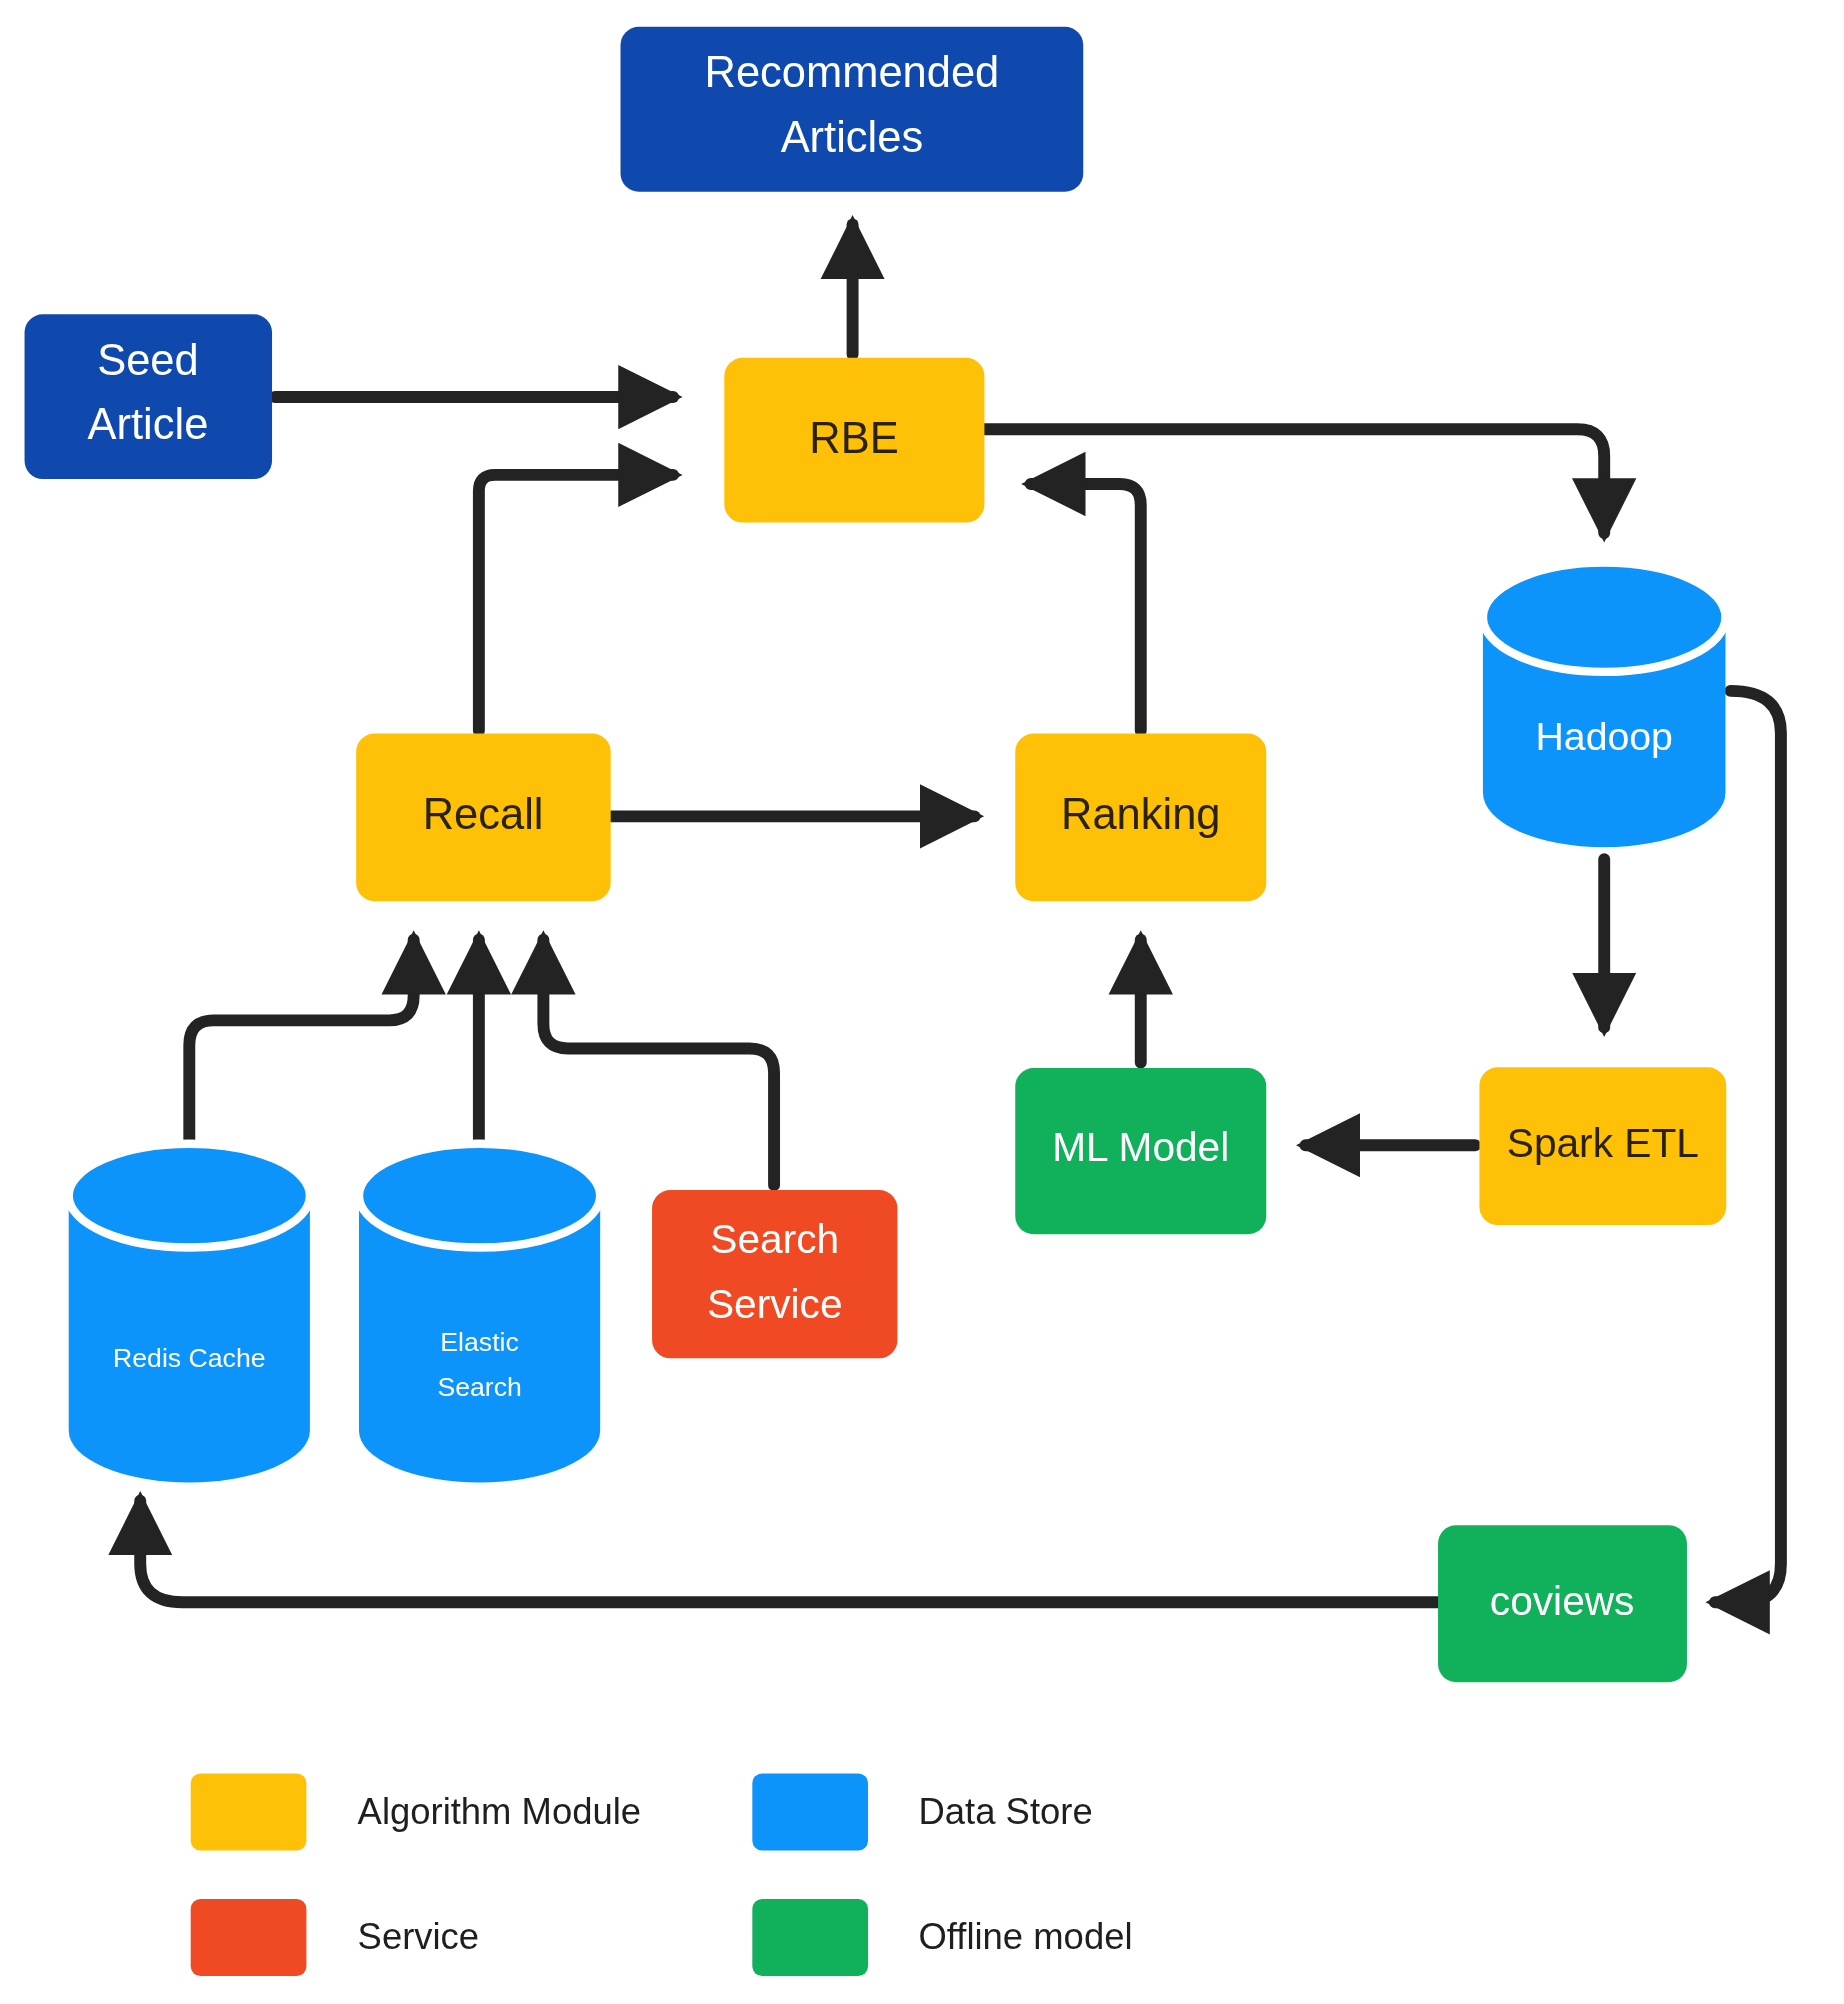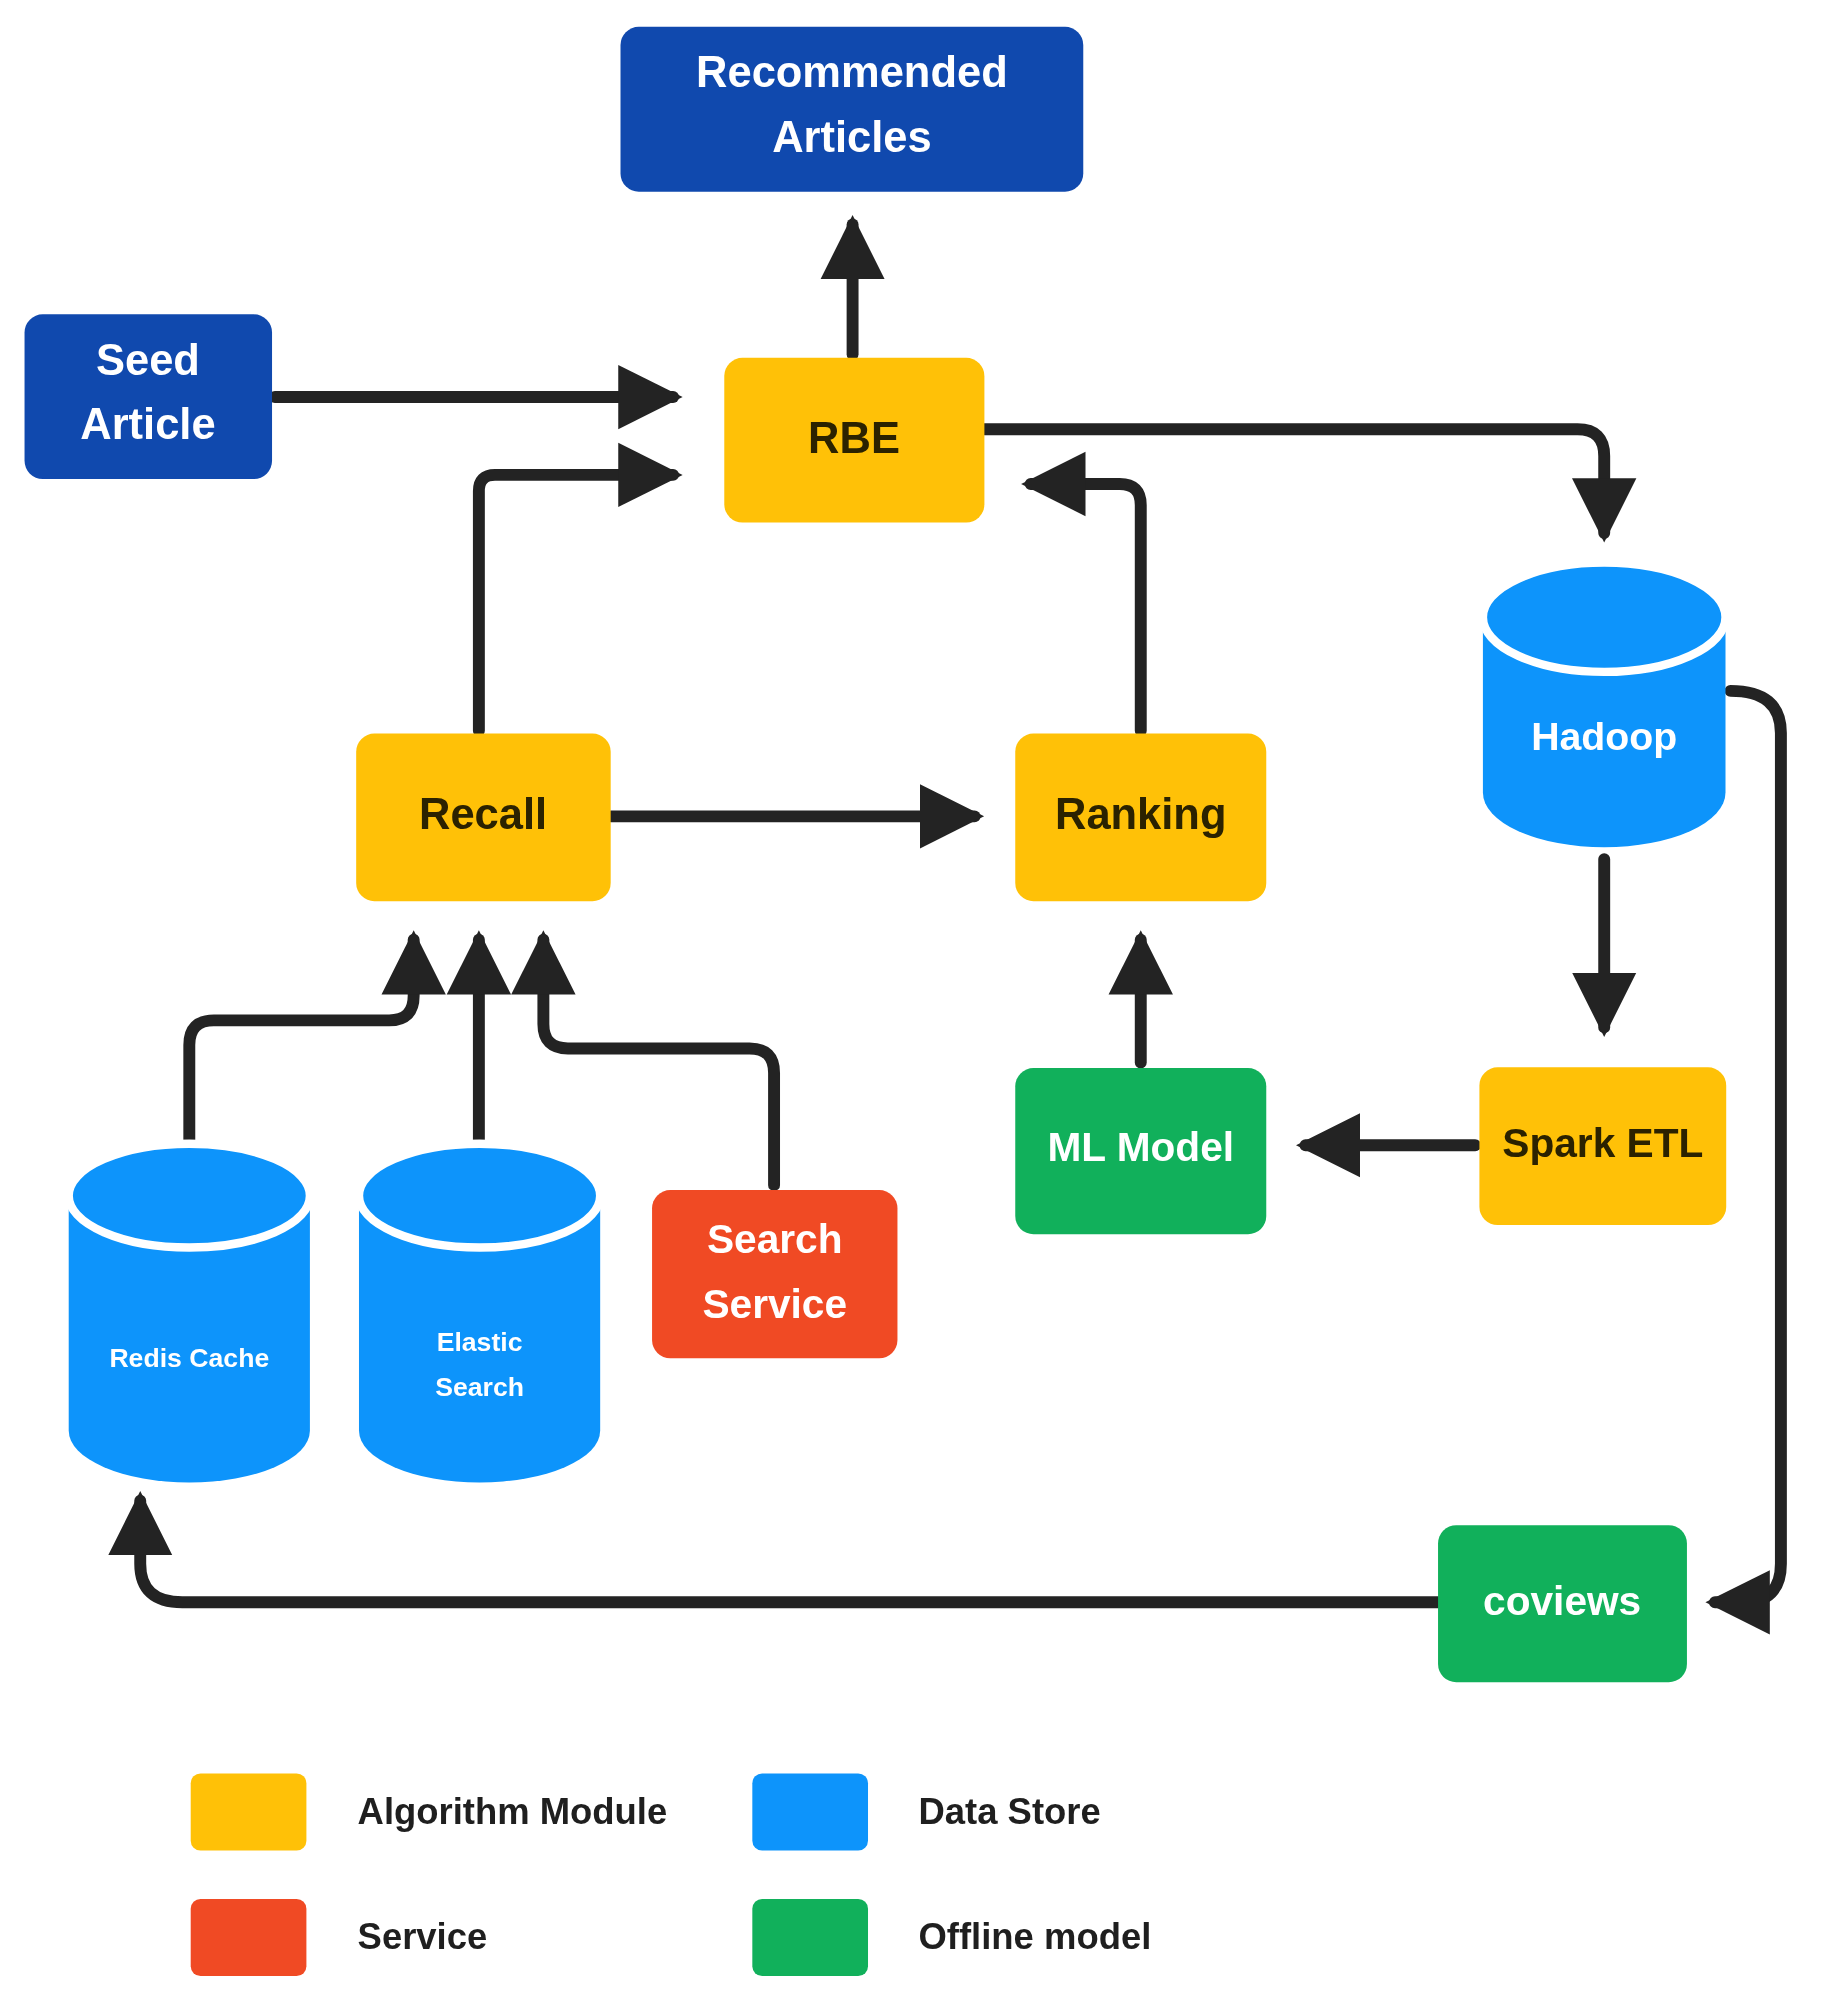--- a/index.html
+++ b/index.html
@@ -7,21 +7,20 @@
     padding: 0;
     background: #ffffff;
   }
   #canvas {
     position: relative;
     width: 1844px;
     height: 2005px;
     background: #ffffff;
     font-family: "Liberation Sans", sans-serif;
     overflow: hidden;
-    font-weight: bold;
   }
   svg#diagram {
     position: absolute;
     top: 0;
     left: 0;
     width: 1844px;
     height: 2005px;
     display: block;
   }
   .node-label {

